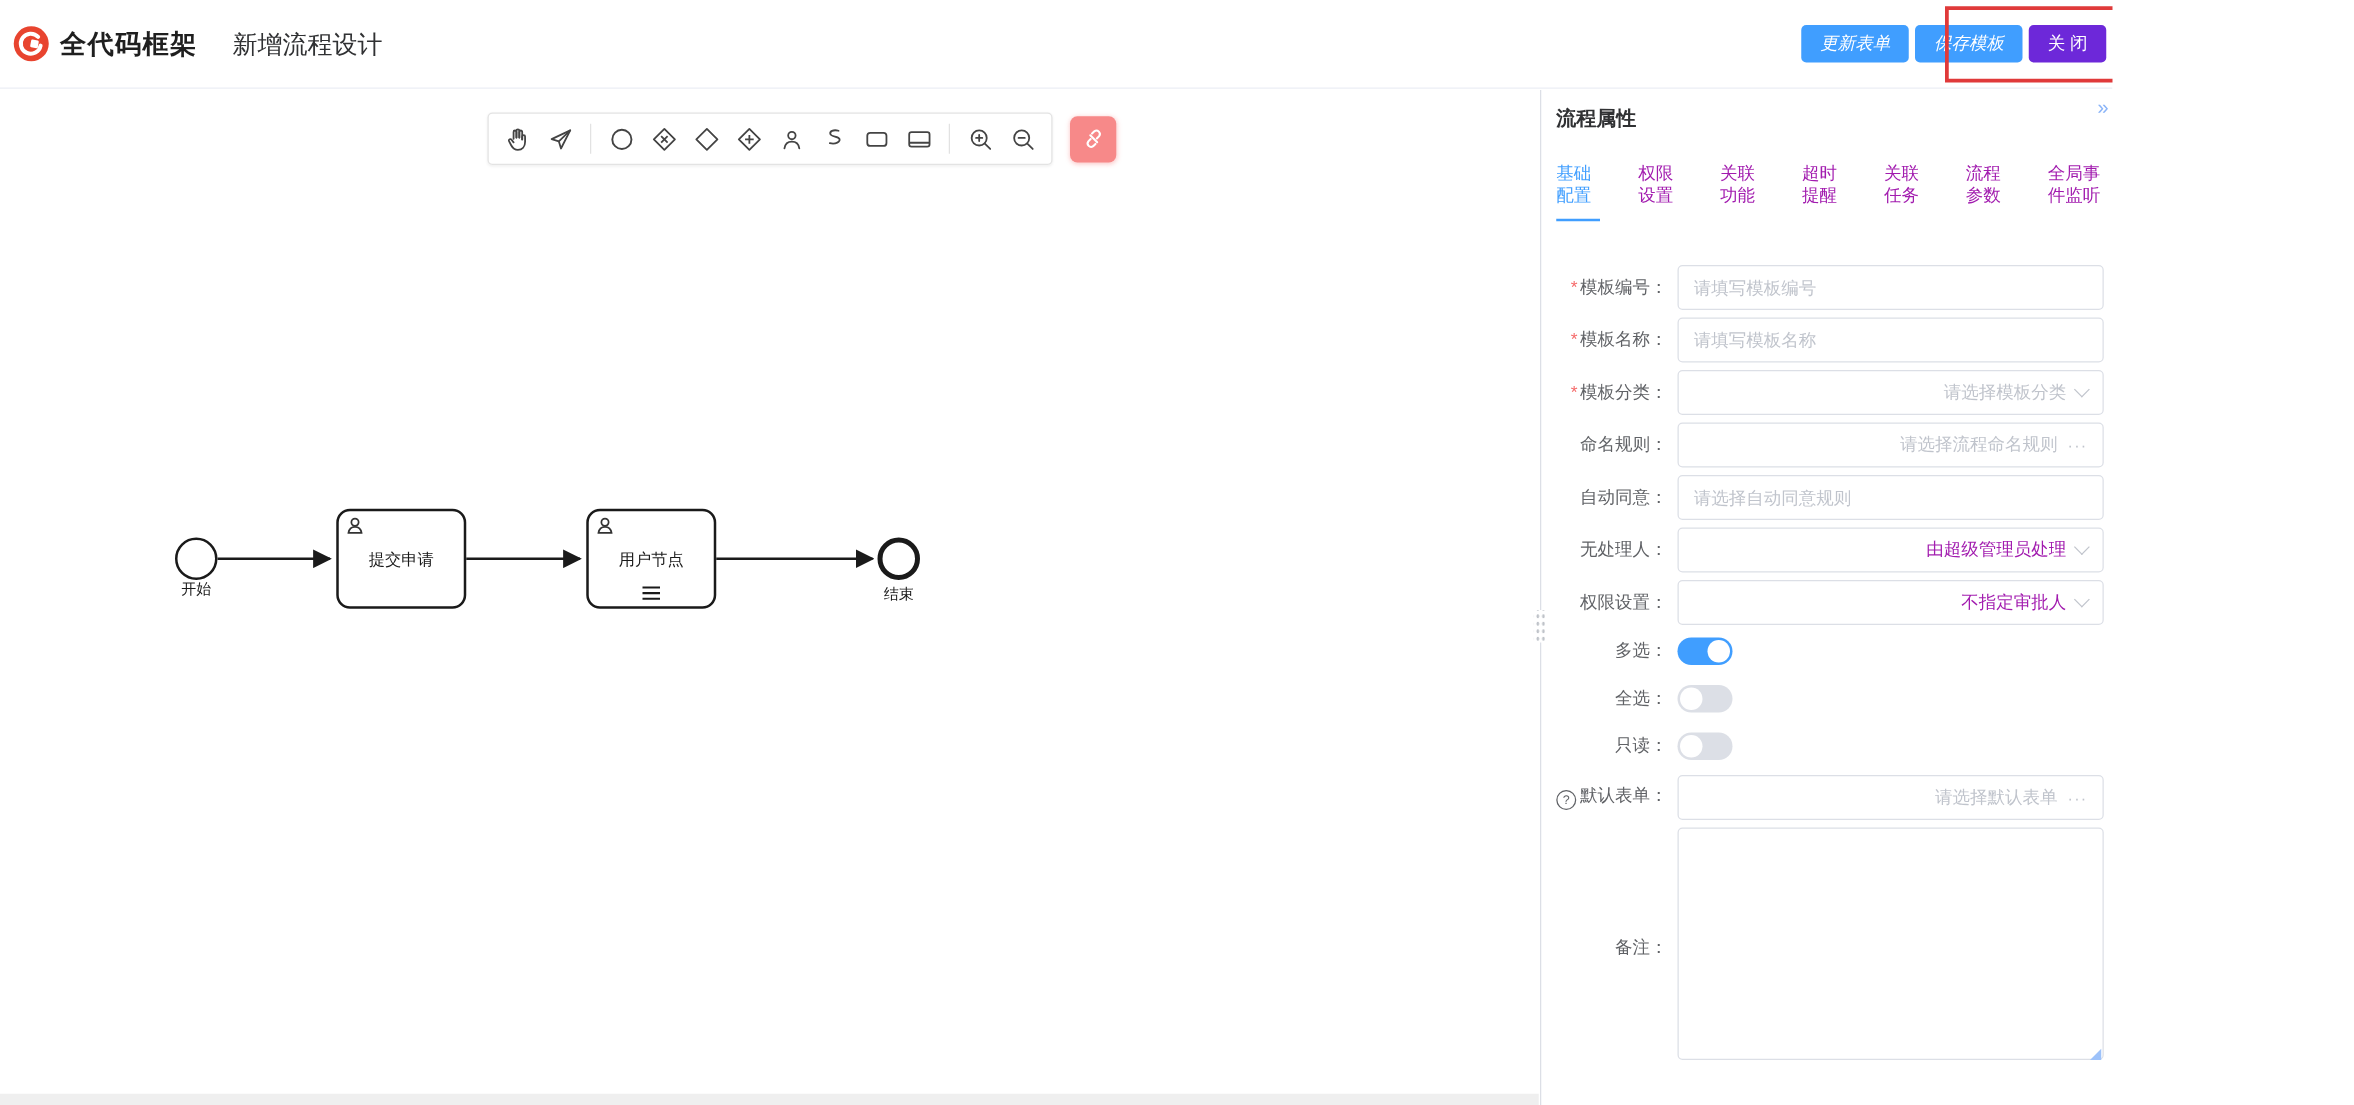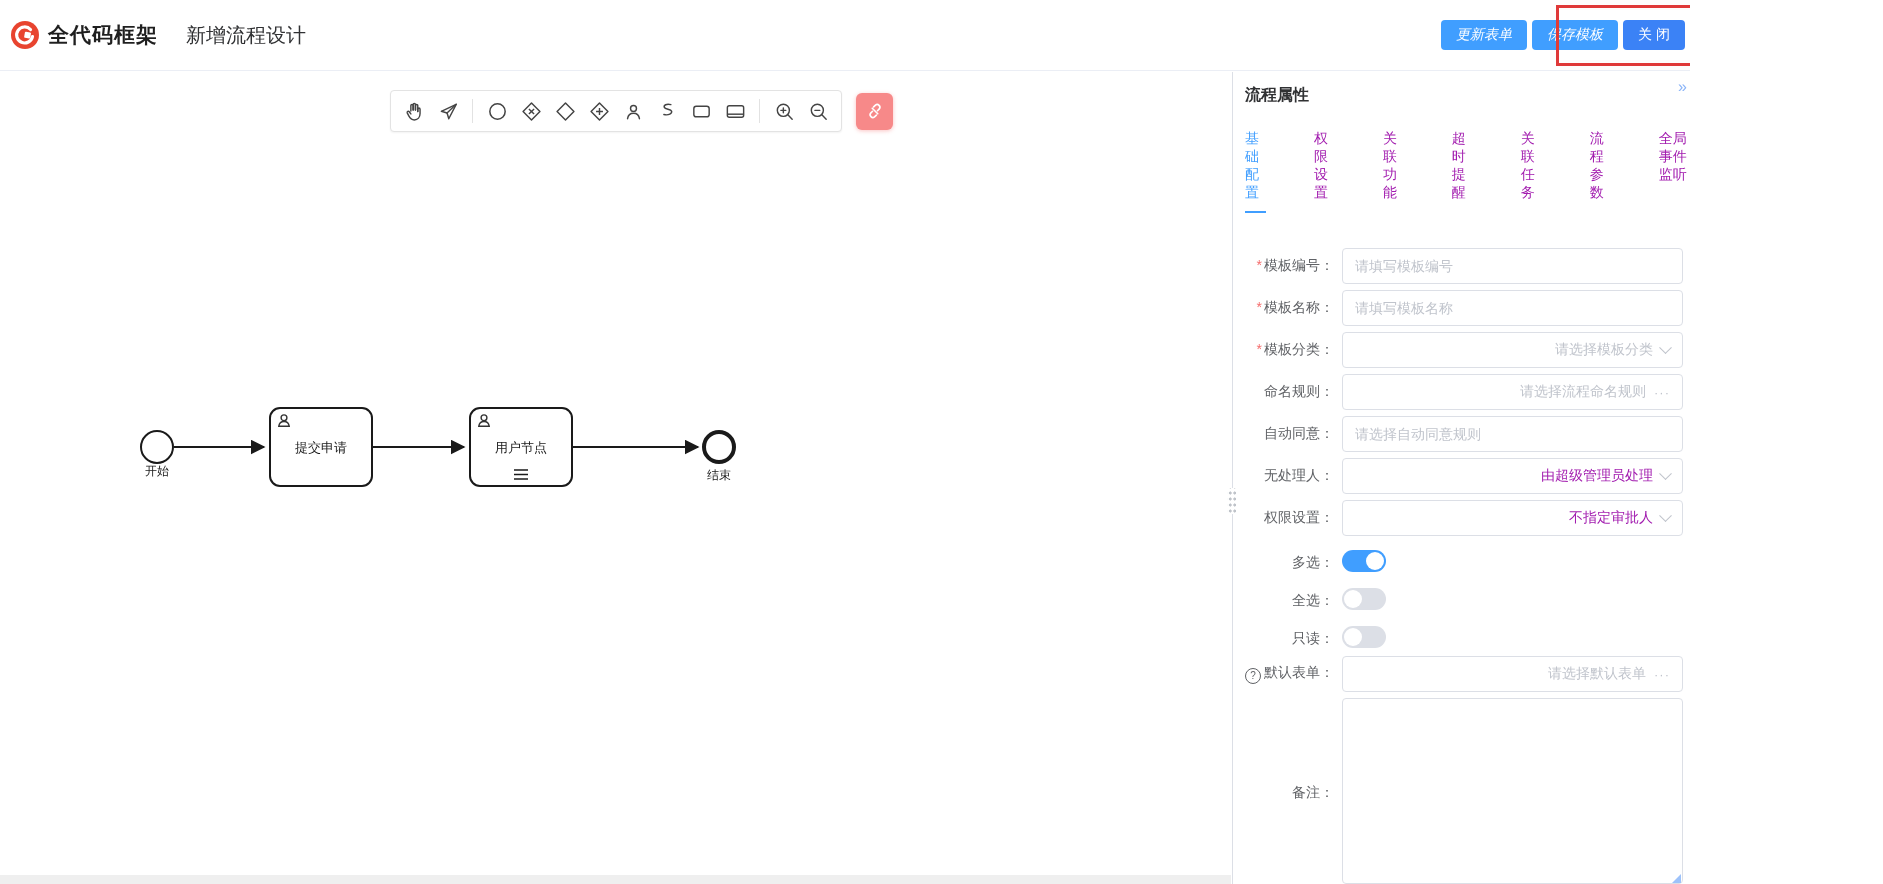--- a/index.html
+++ b/index.html
@@ -10,21 +10,21 @@
   .topbar{position:absolute;top:0;left:0;right:0;height:71px;background:#fff;
           border-bottom:1px solid #ebeef5;display:flex;align-items:center;
           padding:0 5px 0 10px;box-sizing:border-box;z-index:10;}
   .logo{width:30px;height:30px;display:inline-flex;flex:0 0 auto;}
   .brand{font-size:21px;font-weight:bold;color:#1f1f1f;margin-left:8px;letter-spacing:1px;}
   .page-title{font-size:20px;color:#303133;margin-left:28px;}
   .spacer{flex:1;}
   .btn{height:30px;padding:0 15px;border:none;border-radius:4px;font-size:14px;color:#fff;
        margin-left:5px;cursor:pointer;font-family:inherit;white-space:nowrap;}
   .btn.primary{background:#409eff;font-style:italic;}
-  .btn.danger{background:#3b82f6;}
+  .btn.danger{background:#6d28d9;}
 
   
   .annotation{position:absolute;left:1556px;top:5px;width:175px;height:61px;
               border:3px solid #e03a3a;z-index:40;pointer-events:none;box-sizing:border-box;}
 
   
   .canvas{position:absolute;top:72px;left:0;width:1231px;height:812px;background:#fff;}
   .toolbar-wrap{position:absolute;left:390px;top:18px;display:flex;align-items:center;gap:14px;z-index:5;}
   .toolbar{display:flex;align-items:center;height:42px;padding:0 6px;background:#fff;
            border:1px solid #e3e3e3;border-radius:4px;box-shadow:0 1px 2px rgba(0,0,0,.05);box-sizing:border-box;}
@@ -38,39 +38,39 @@
   .tool-danger svg{width:22px;height:22px;}
   .flow{position:absolute;left:0;top:0;width:1231px;height:812px;}
   .flow text{font-family:"Liberation Sans",sans-serif;fill:#1a1a1a;}
   .hbar{position:absolute;left:0;bottom:0;width:1231px;height:9px;background:#efefef;}
 
   
   .panel{position:absolute;top:72px;left:1232px;right:0;bottom:0;background:#fff;
          border-left:1px solid #dcdfe6;box-sizing:border-box;}
   .panel-title{margin:13px 0 0 12px;font-size:16px;font-weight:600;color:#303133;}
   .collapse{position:absolute;top:6px;right:3px;color:#8ab4f8;font-size:16px;cursor:pointer;}
-  .tabs{display:flex;gap:48px;margin:24px 0 0 12px;}
+  .tabs{display:flex;gap:31px;margin:24px 0 0 12px;}
   .tab{font-size:14px;color:#a21caf;padding-bottom:9px;cursor:pointer;border-bottom:2px solid transparent;}
   .tab.active{color:#409eff;border-bottom-color:#409eff;}
   .form{margin-top:35px;}
   .row{display:flex;align-items:center;margin:0 7px 6px 0;}
   .lbl{flex:0 0 109px;text-align:right;font-size:14px;color:#606266;padding-right:8px;
        box-sizing:border-box;white-space:nowrap;}
   .star{color:#f56c6c;margin-right:2px;}
   .ipt,.sel{flex:1;height:36px;border:1px solid #dcdfe6;border-radius:4px;box-sizing:border-box;
             font-size:14px;padding:0 12px;background:#fff;}
   input.ipt{color:#606266;font-family:inherit;outline:none;}
   input.ipt::placeholder{color:#c0c4cc;}
   .sel{display:flex;align-items:center;justify-content:flex-end;cursor:pointer;}
   .ph{color:#c0c4cc;}
   .val{color:#a21caf;}
   .chev{width:8px;height:8px;border-right:1.4px solid #c0c4cc;border-bottom:1.4px solid #c0c4cc;
         transform:rotate(45deg) translate(-2px,-2px);margin-left:8px;flex:0 0 auto;}
   .ellip{color:#c0c4cc;letter-spacing:1px;font-size:13px;flex:0 0 auto;margin-left:8px;}
-  .trow{height:30px;margin-bottom:8px;align-items:flex-end;}
+  .trow{height:30px;margin-bottom:8px;}
   .switch{width:44px;height:22px;border-radius:11px;background:#dcdfe6;position:relative;cursor:pointer;flex:0 0 auto;}
   .switch.on{background:#409eff;}
   .knob{position:absolute;top:2px;left:2px;width:18px;height:18px;border-radius:50%;background:#fff;}
   .switch.on .knob{left:auto;right:2px;}
   .qmark{display:inline-flex;align-items:center;justify-content:center;width:14px;height:14px;
          border:1px solid #606266;border-radius:50%;font-size:10px;color:#606266;margin-right:3px;
          vertical-align:-2px;}
   .rrow{margin-top:2px;align-items:center;}
   .ta-wrap{flex:1;position:relative;}
   .ta{width:100%;height:186px;border:1px solid #dcdfe6;border-radius:4px;box-sizing:border-box;

